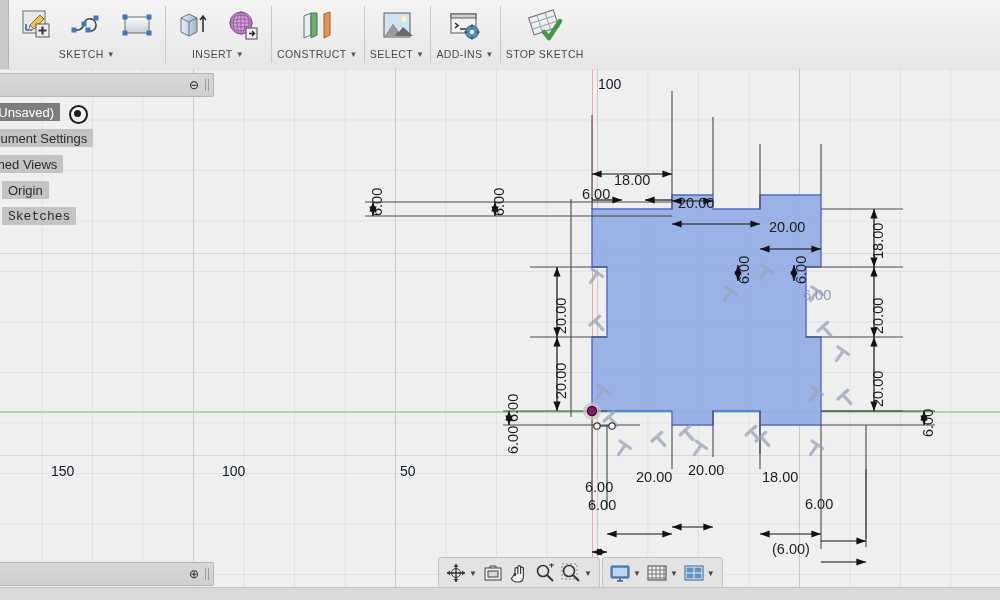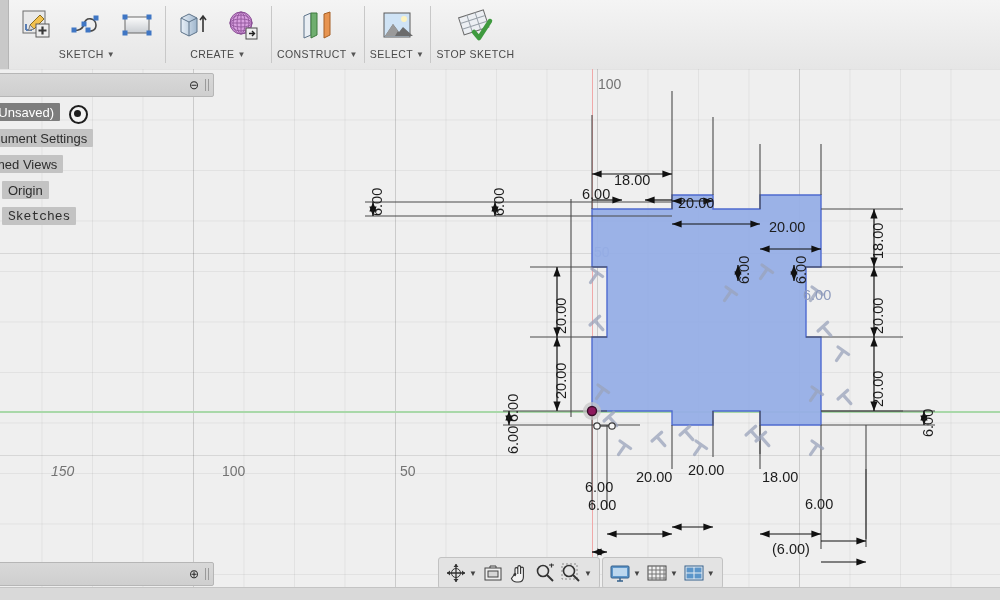--- a/index.html
+++ b/index.html
@@ -48,21 +48,21 @@
   }
   .grid2{position:absolute;inset:0;
     background-image:
       linear-gradient(to right,rgba(0,0,0,.10) 1px,transparent 1px),
       linear-gradient(to bottom,rgba(0,0,0,.10) 1px,transparent 1px);
     background-size:202px 202px;
     background-position:-9px -18px;
   }
   .axis-h{position:absolute;left:0;width:1000px;height:2px;background:#a9d8a9;}
   .axis-v{position:absolute;top:0;height:531px;width:1px;background:#f0a9a9;}
-  .axnum{position:absolute;font-size:14px;color:#737373;}
+  .axnum{position:absolute;font-size:14px;color:#0f172a;}
   .axnum-blue{position:absolute;font-size:14px;color:#7a86b8;}
   
   .panel-bar{
     position:absolute;left:-6px;width:218px;height:22px;
     background:linear-gradient(#d8d8d8,#cfcfcf);
     border:1px solid #b6b6b6;border-radius:2px;
     display:flex;align-items:center;justify-content:flex-end;
   }
   .panel-bar .pb-ico{font-size:12px;color:#2b2b2b;margin-right:6px;line-height:1;}
   .panel-bar .pb-grip{width:2px;height:12px;border-left:1px solid #9a9a9a;border-right:1px solid #9a9a9a;margin-right:4px;}
@@ -174,21 +174,21 @@
             <ellipse cx="15" cy="15" rx="4" ry="11"></ellipse>
               <ellipse cx="15" cy="15" rx="8" ry="11"></ellipse>
             <path d="M4 15h22 M15 4v22"></path>
           </g>
           <rect x="20" y="20" width="11" height="11" fill="#efefef" stroke="#4a4a4a"></rect>
           <path d="M23 25.5h5 M26 23l2.5 2.5L26 28" stroke="#222" fill="none" stroke-width="1.4"></path>
         </svg>
       </div>
     </div>
     <div class="tb-label">
-      <span>CREATE</span><span class="caret">▼</span>
+      <span>INSERT</span><span class="caret">▼</span>
     </div>
   </div>
 
 
 
   <div class="tb-group">
     <div class="tb-icons">
       <div class="tb-btn">
         <svg width="34" height="34" viewBox="0 0 34 34">
           <path d="M4 8 l7-3 v22 l-7 3 z" fill="#e9eef3" stroke="#5d7389"></path>
@@ -213,20 +213,39 @@
           <path d="M5 28 l8-12 5 7 -3 5 z" fill="#9a9a9a"></path>
         </svg>
       </div>
     </div>
     <div class="tb-label">
       <span>SELECT</span><span class="caret">▼</span>
     </div>
   </div>
 
 
+  <div class="tb-group">
+    <div class="tb-icons">
+      <div class="tb-btn">
+        <svg width="34" height="34" viewBox="0 0 34 34">
+          <rect x="3" y="6" width="25" height="19" fill="#f2f2f2" stroke="#5a5a5a"></rect>
+          <rect x="3" y="6" width="25" height="4" fill="#cfcfcf" stroke="#5a5a5a"></rect>
+          <path d="M7 15 l3 2.5 -3 2.5 M12 21 h6" stroke="#333" stroke-width="1.6" fill="none"></path>
+          <circle cx="24" cy="24" r="6.5" fill="#4f8fc4" stroke="#2f5f86"></circle>
+          <circle cx="24" cy="24" r="2.2" fill="#e9f2f8"></circle>
+          <g stroke="#2f5f86" stroke-width="2">
+            <path d="M24 16.5v3 M24 28.5v3 M16.5 24h3 M28.5 24h3"></path>
+          </g>
+        </svg>
+      </div>
+    </div>
+    <div class="tb-label">
+      <span>ADD-INS</span><span class="caret">▼</span>
+    </div>
+  </div>
 
 
   <div class="tb-group">
     <div class="tb-icons">
       <div class="tb-btn">
         <svg width="40" height="40" viewBox="0 0 40 40">
           <g transform="rotate(-18 20 18)">
             <rect x="6" y="8" width="26" height="18" fill="#eceff3" stroke="#6a6a6a"></rect>
             <path d="M6 14h26 M6 20h26 M14.7 8v18 M23.3 8v18" stroke="#9aa2aa"></path>
           </g>
@@ -240,21 +259,21 @@
   </div>
 </div>
 
 <div id="canvas">
   <div class="grid"></div>
   <div class="grid2"></div>
 
   <div class="axis-h" style="top:342px;"></div>
   <div class="axis-v" style="left:592px;"></div>
 
-  <div class="axnum" style="left:51px;top:394px;font-style:italic;">150</div>
+  <div class="axnum" style="left:51px;top:394px;">150</div>
   <div class="axnum" style="left:222px;top:394px;">100</div>
   <div class="axnum" style="left:400px;top:394px;">50</div>
   <div class="axnum" style="left:598px;top:7px;">100</div>
   <div class="axnum-blue" style="left:594px;top:175px;">50</div>
 
   <svg class="sk">
     <defs>
       <marker id="ar" markerWidth="9" markerHeight="9" refX="8" refY="3" orient="auto">
         <path d="M0,0 L8,3 L0,6 z" fill="#111"></path>
       </marker>

